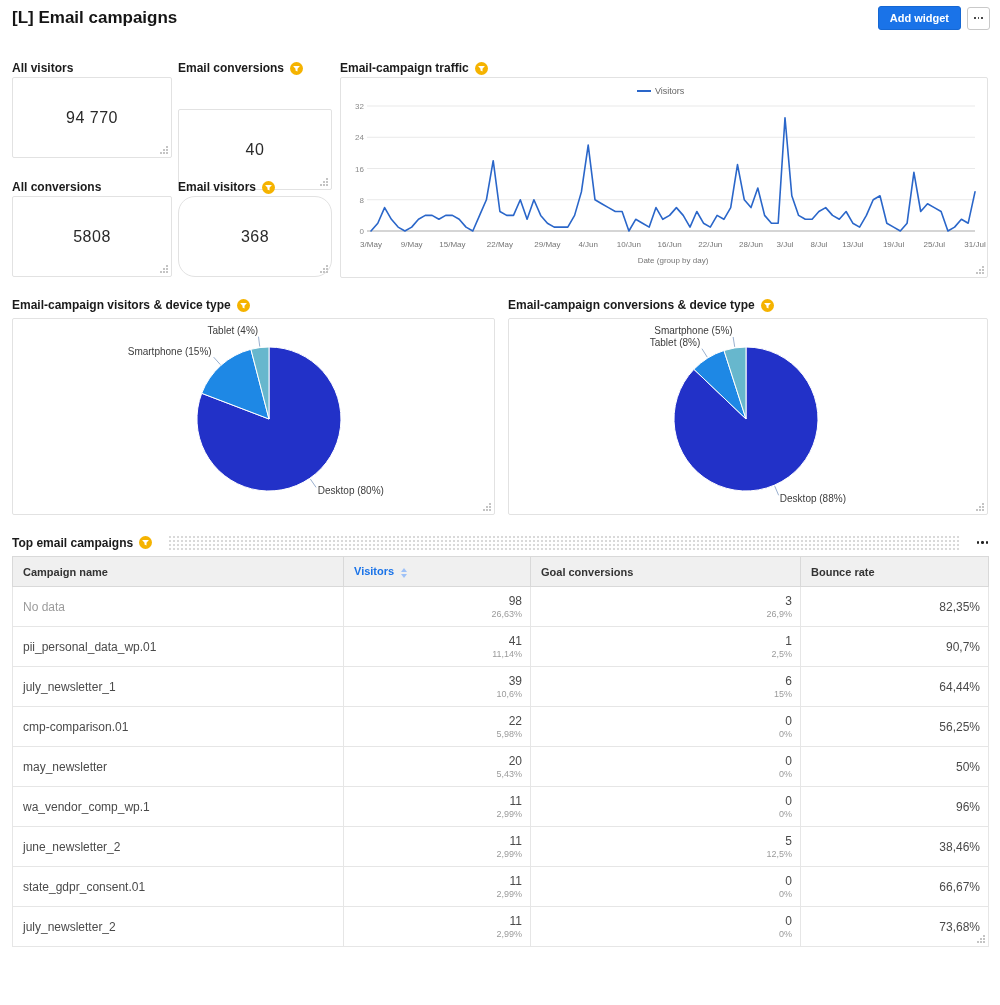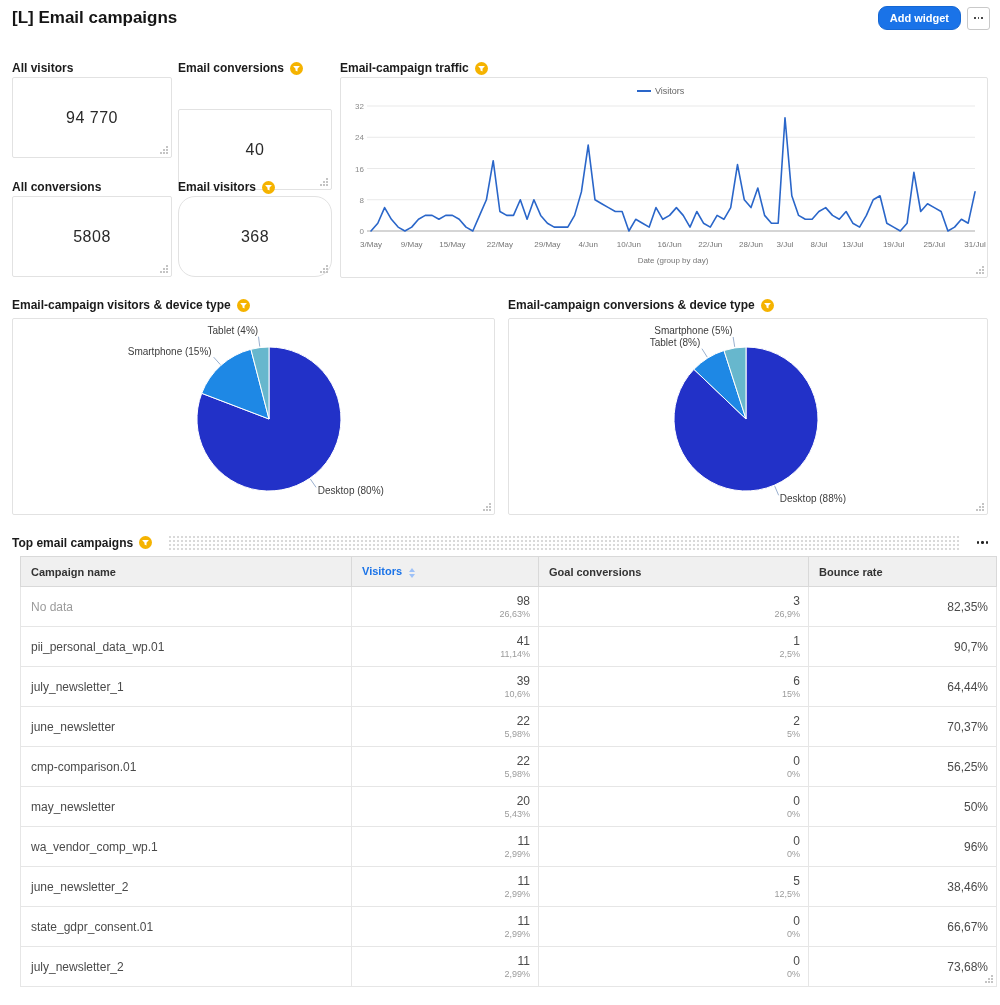--- a/index.html
+++ b/index.html
@@ -4,21 +4,21 @@
 <style>
   html,body{margin:0;padding:0;}
   body{width:1000px;height:1005px;position:relative;background:#fff;
        font-family:"Liberation Sans",sans-serif;color:#222;overflow:hidden;}
 
   
   .page-header{position:absolute;left:12px;top:0;right:10px;height:36px;
                display:flex;align-items:center;justify-content:space-between;}
   .page-title{font-size:17px;font-weight:bold;color:#151515;margin:0;}
   .header-actions{display:flex;align-items:center;gap:6px;}
-  .btn-primary{background:#1a73e8;color:#fff;border:1px solid #1567d3;border-radius:9px;
+  .btn-primary{background:#1a73e8;color:#fff;border:1px solid #1567d3;border-radius:3px;
                font-size:11px;font-weight:bold;padding:5px 11px;cursor:pointer;
                font-family:"Liberation Sans",sans-serif;}
   .menu-btn{background:#fff;border:1px solid #c9c9c9;border-radius:3px;width:23px;height:23px;
             display:flex;align-items:center;justify-content:center;gap:2px;cursor:pointer;}
   .dot{width:2.5px;height:2.5px;border-radius:50%;background:#222;}
 
   
   .widget-label{position:absolute;display:flex;align-items:center;gap:6px;
                 font-size:12px;font-weight:bold;color:#1b1b1b;}
   .card{position:absolute;border:1px solid #e2e2e2;border-radius:2px;background:#fff;box-sizing:border-box;}
@@ -31,21 +31,21 @@
 
   
   .table-titlebar{position:absolute;left:12px;top:534px;right:10px;height:17px;
                   display:flex;align-items:center;gap:6px;}
   .table-title{font-size:12px;font-weight:bold;color:#1b1b1b;white-space:nowrap;}
   .drag-band{flex:1;height:15px;margin:0 10px;
              background-image:radial-gradient(#d9d9d9 0.8px,transparent 1px);
              background-size:4px 4px;cursor:grab;}
   .table-menu{display:flex;gap:2px;cursor:pointer;padding:4px 2px;}
 
-  table.data-table{position:absolute;left:20px;top:556px;width:976px;
+  table.data-table{position:absolute;left:12px;top:556px;width:976px;
                    border-collapse:collapse;table-layout:fixed;}
   .data-table th{background:#f0f0f0;border:1px solid #d9d9d9;font-size:11px;font-weight:bold;
                  color:#333;text-align:left;height:29px;padding:0 10px;}
   .data-table th.sorted{color:#1a73e8;cursor:pointer;}
   .data-table td{border:1px solid #e6e6e6;font-size:12px;color:#4a4a4a;height:40px;
                  padding:2px 8px;vertical-align:middle;box-sizing:border-box;}
   .data-table td.name{padding-left:10px;}
   .data-table td.num,.data-table td.bounce{text-align:right;}
   .data-table .sub{font-size:9px;color:#9b9b9b;margin-top:1px;}
   .data-table tr.no-data td.name{color:#9b9b9b;}
@@ -273,38 +273,26 @@
           <div>39</div>
           <div class="sub">10,6%</div>
         </td>
         <td class="num">
           <div>6</div>
           <div class="sub">15%</div>
         </td>
         <td class="bounce">64,44%</td>
       </tr>
       <tr>
-        <td class="name">june_newsletter</td>
+        <td class="name">cmp-comparison.01</td>
         <td class="num">
           <div>22</div>
           <div class="sub">5,98%</div>
         </td>
         <td class="num">
-          <div>2</div>
-          <div class="sub">5%</div>
-        </td>
-        <td class="bounce">70,37%</td>
-      </tr>
-      <tr>
-        <td class="name">cmp-comparison.01</td>
-        <td class="num">
-          <div>22</div>
-          <div class="sub">5,98%</div>
-        </td>
-        <td class="num">
           <div>0</div>
           <div class="sub">0%</div>
         </td>
         <td class="bounce">56,25%</td>
       </tr>
       <tr>
         <td class="name">may_newsletter</td>
         <td class="num">
           <div>20</div>
           <div class="sub">5,43%</div>

